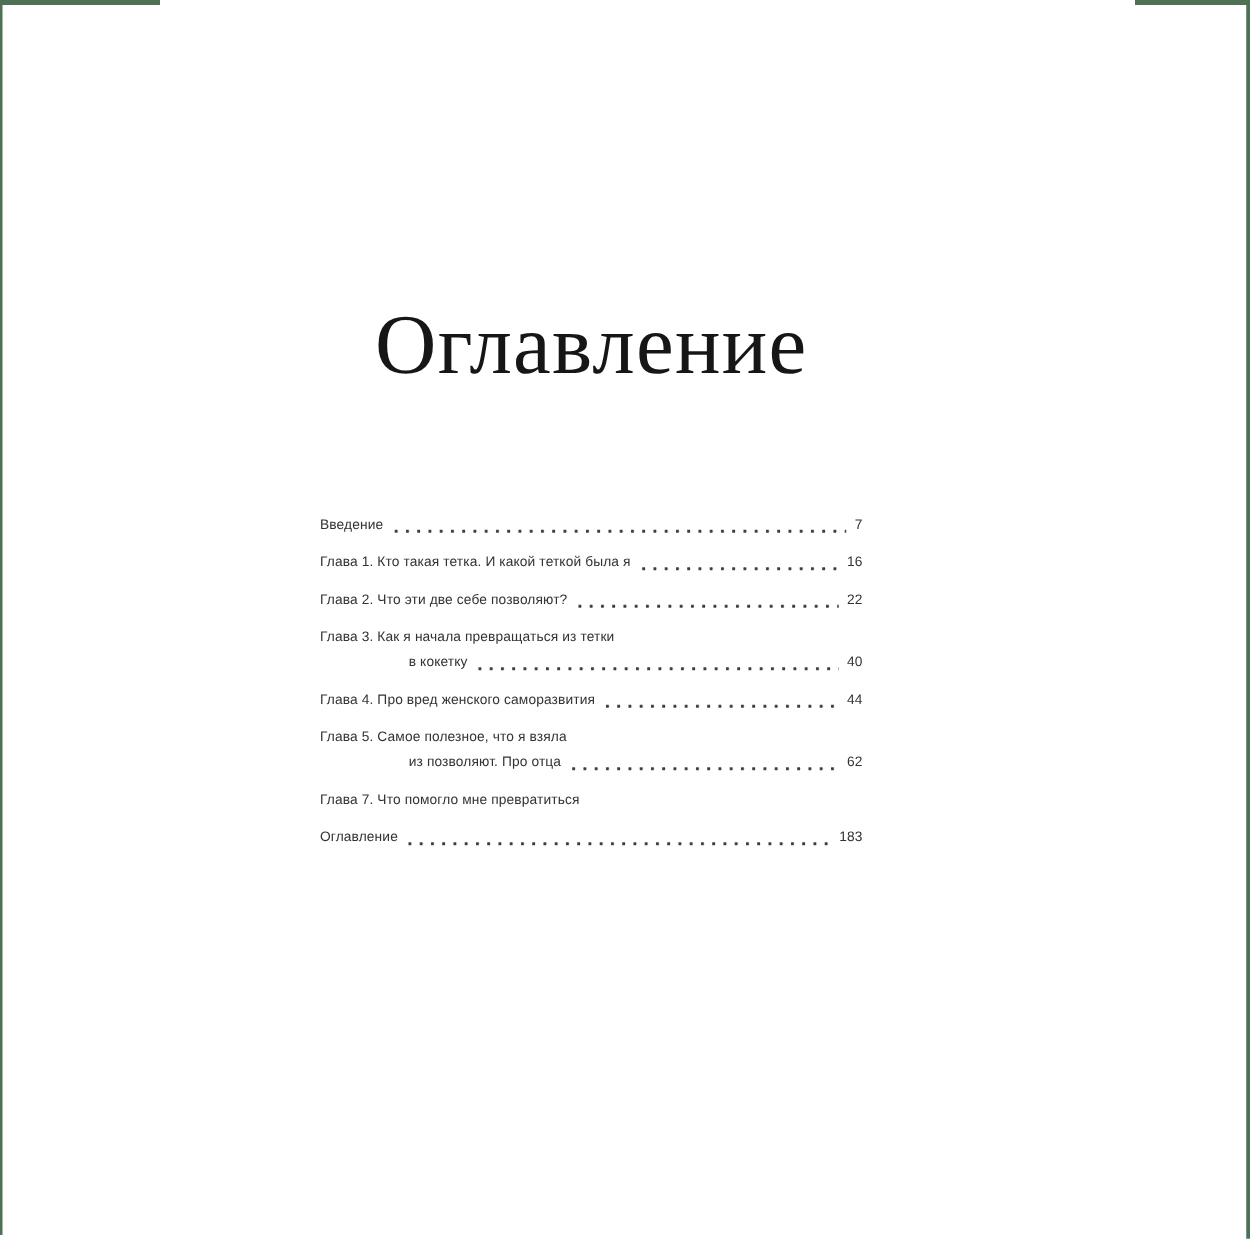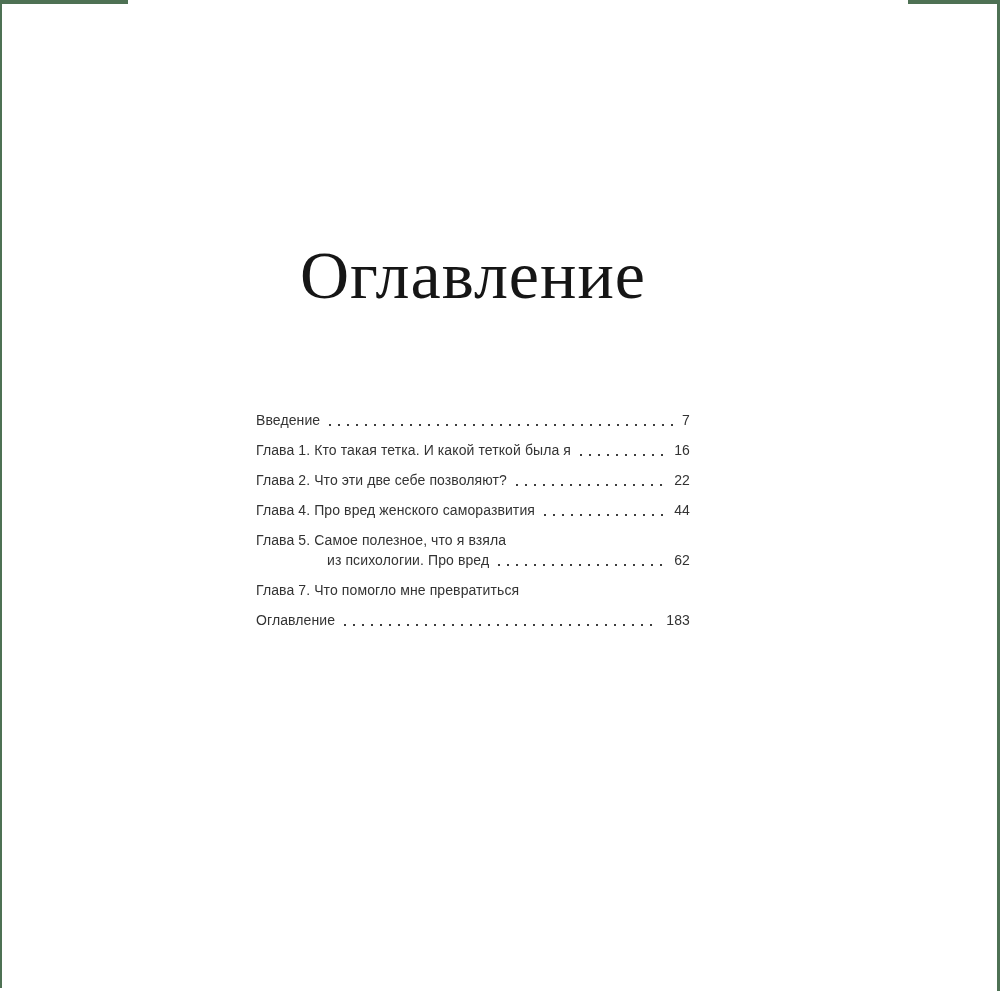--- a/index.html
+++ b/index.html
@@ -38,21 +38,21 @@
     font-size: 68px;
     line-height: 1.05;
     letter-spacing: 1px;
     text-align: center;
     color: var(--title-text, #161616);
     white-space: nowrap;
   }
   .toc {
     margin-top: 99px;
     color: var(--body-text, #333);
-    font-size: 14px;
+    font-size: 11px;
     line-height: 20px;
     letter-spacing: 0.1px;
   }
   .entry { margin-bottom: 10px; }
   .row {
     display: flex;
     align-items: baseline;
   }
   .row .t { white-space: nowrap; flex-shrink: 0; }
   .row.indent { padding-left: 71px; }
@@ -104,35 +104,45 @@
       </div>
 
       <div class="entry">
         <div class="row">
           <span class="t">Глава 2. Что эти две себе позволяют?</span>
           <span class="leader"></span>
           <span class="num">22</span>
         </div>
       </div>
 
+      <div class="entry">
+        <div class="row">
+          <span class="t">Глава 3. Как я начала превращаться из тетки</span>
+        </div>
+        <div class="row indent">
+          <span class="t">в кокетку</span>
+          <span class="leader"></span>
+          <span class="num">40</span>
+        </div>
+      </div>
 
       <div class="entry">
         <div class="row">
           <span class="t">Глава 4. Про вред женского саморазвития</span>
           <span class="leader"></span>
           <span class="num">44</span>
         </div>
       </div>
 
       <div class="entry">
         <div class="row">
           <span class="t">Глава 5. Самое полезное, что я взяла</span>
         </div>
         <div class="row indent">
-          <span class="t">из психологии. Про вред</span>
+          <span class="t">из позволяют. Про отца</span>
           <span class="leader"></span>
           <span class="num">62</span>
         </div>
       </div>
 
 
       <div class="entry">
         <div class="row">
           <span class="t">Глава 7. Что помогло мне превратиться</span>
         </div>

